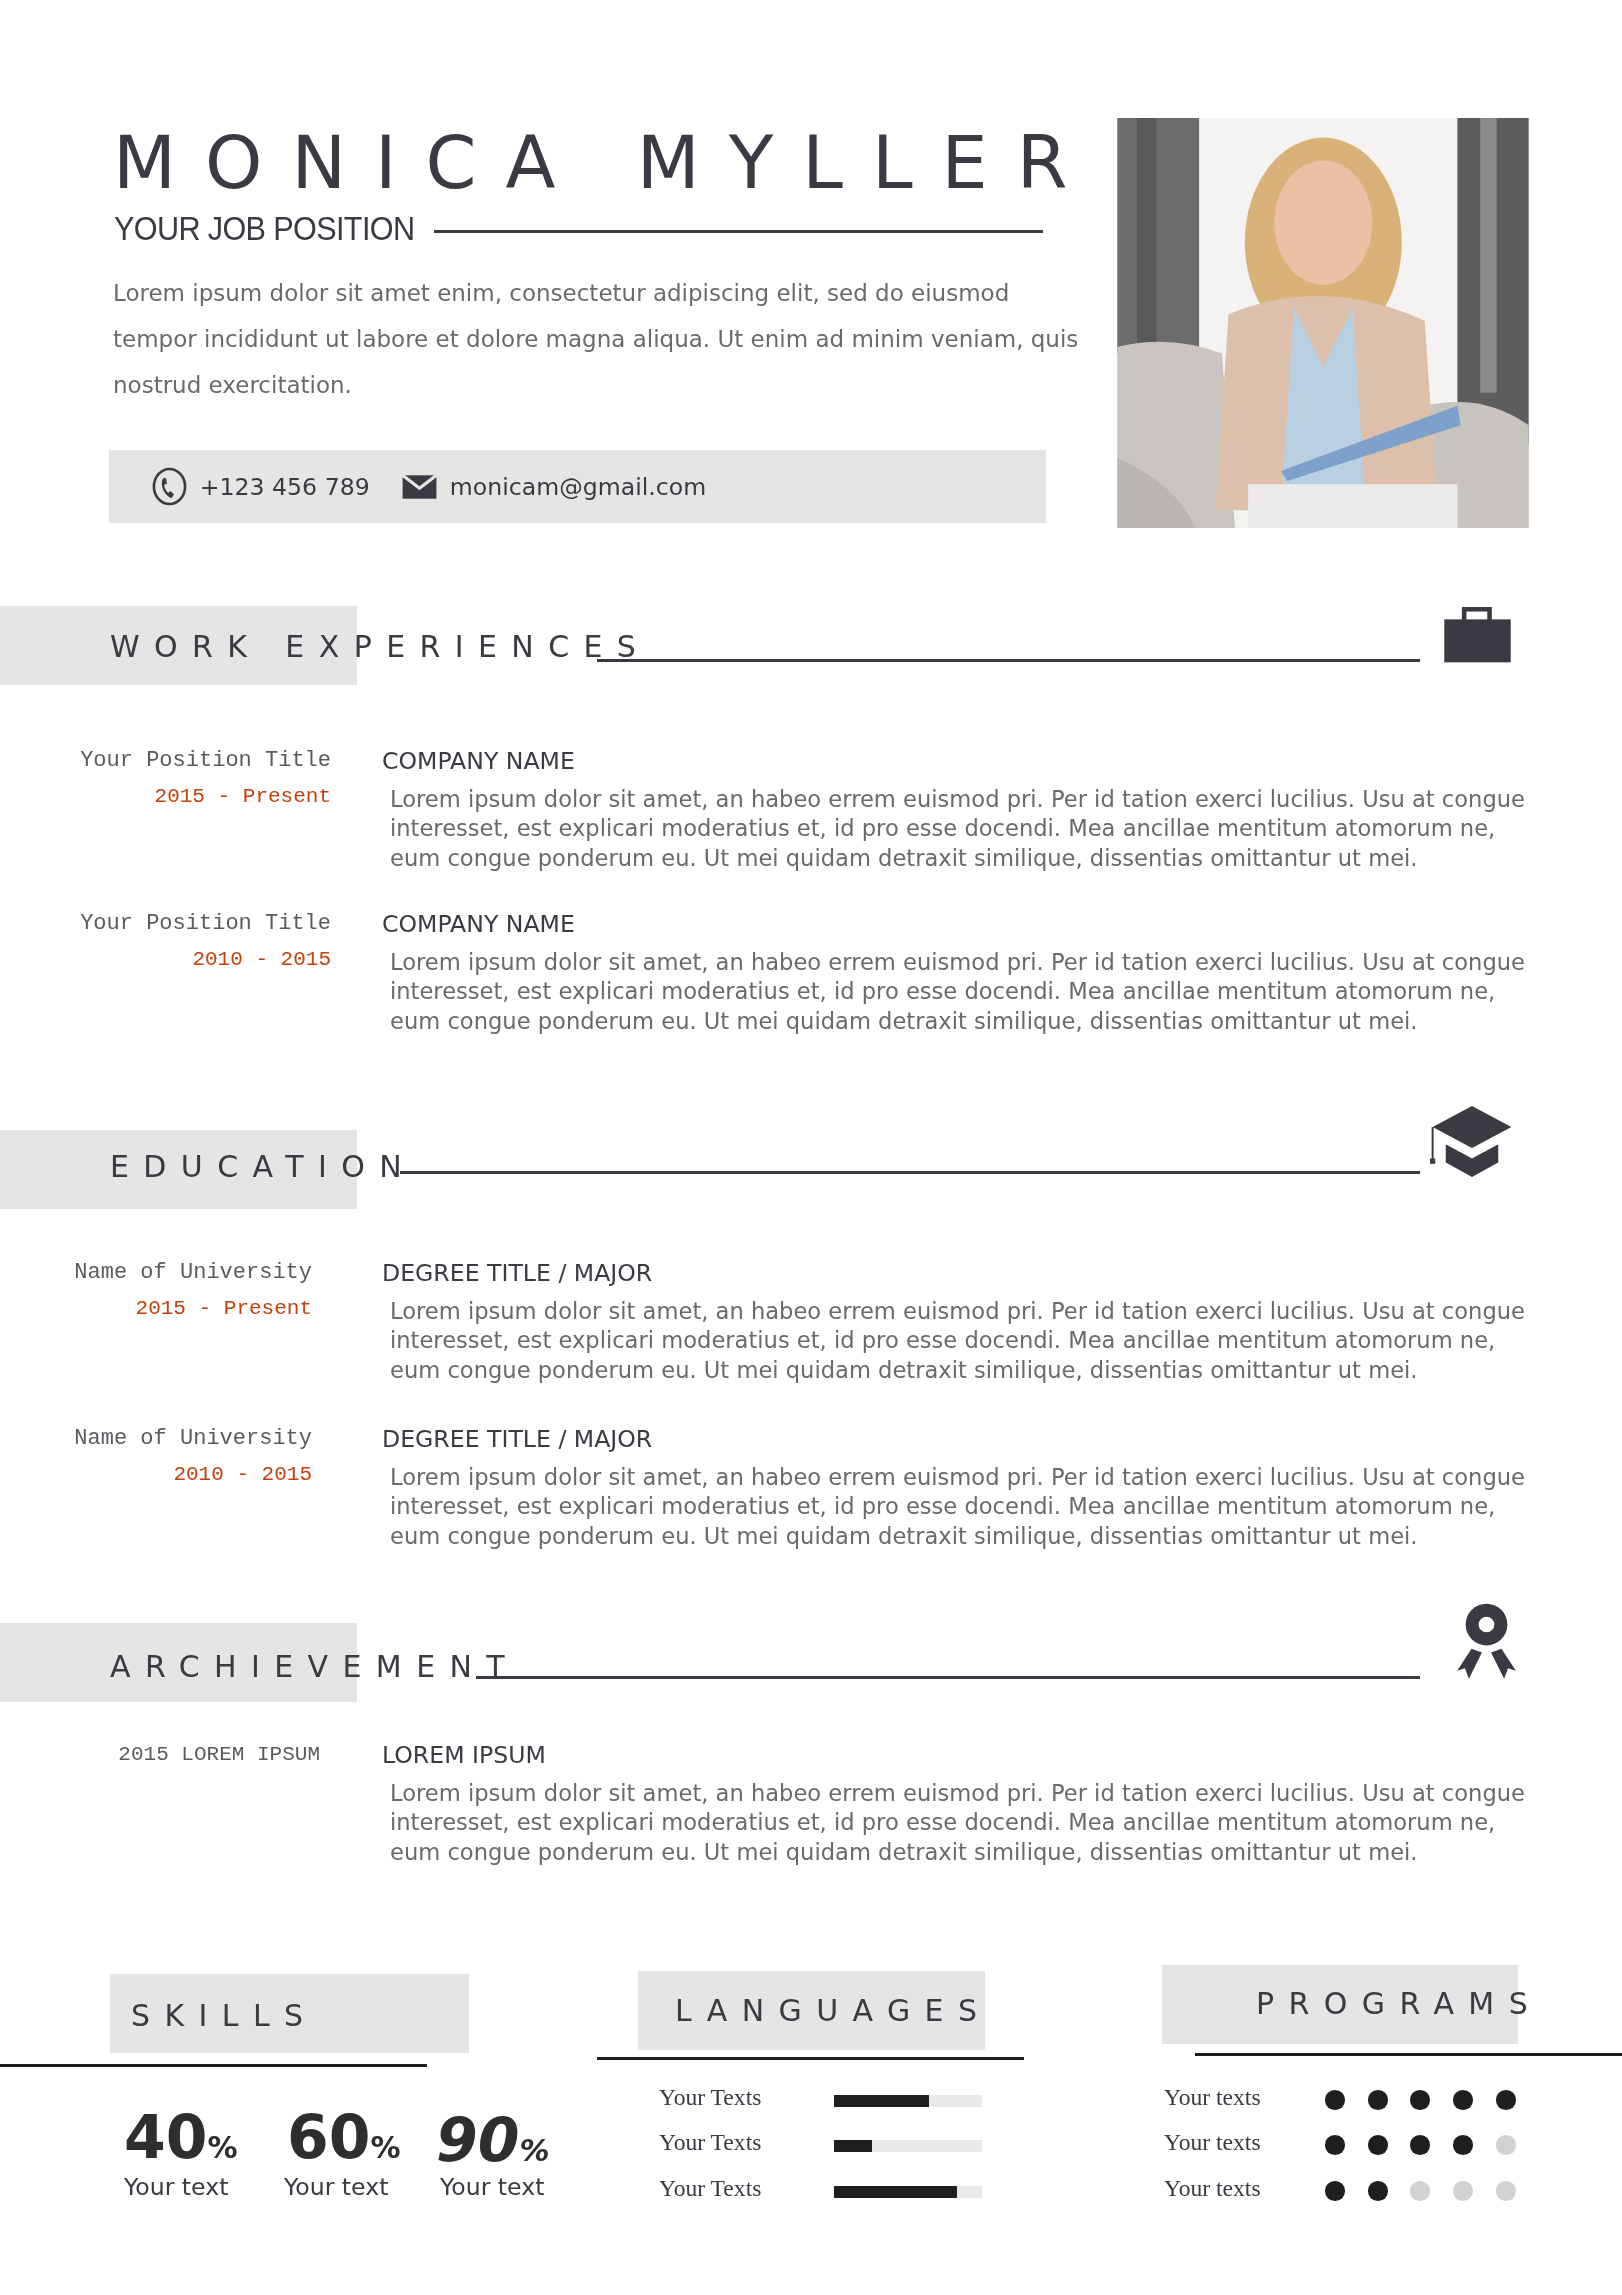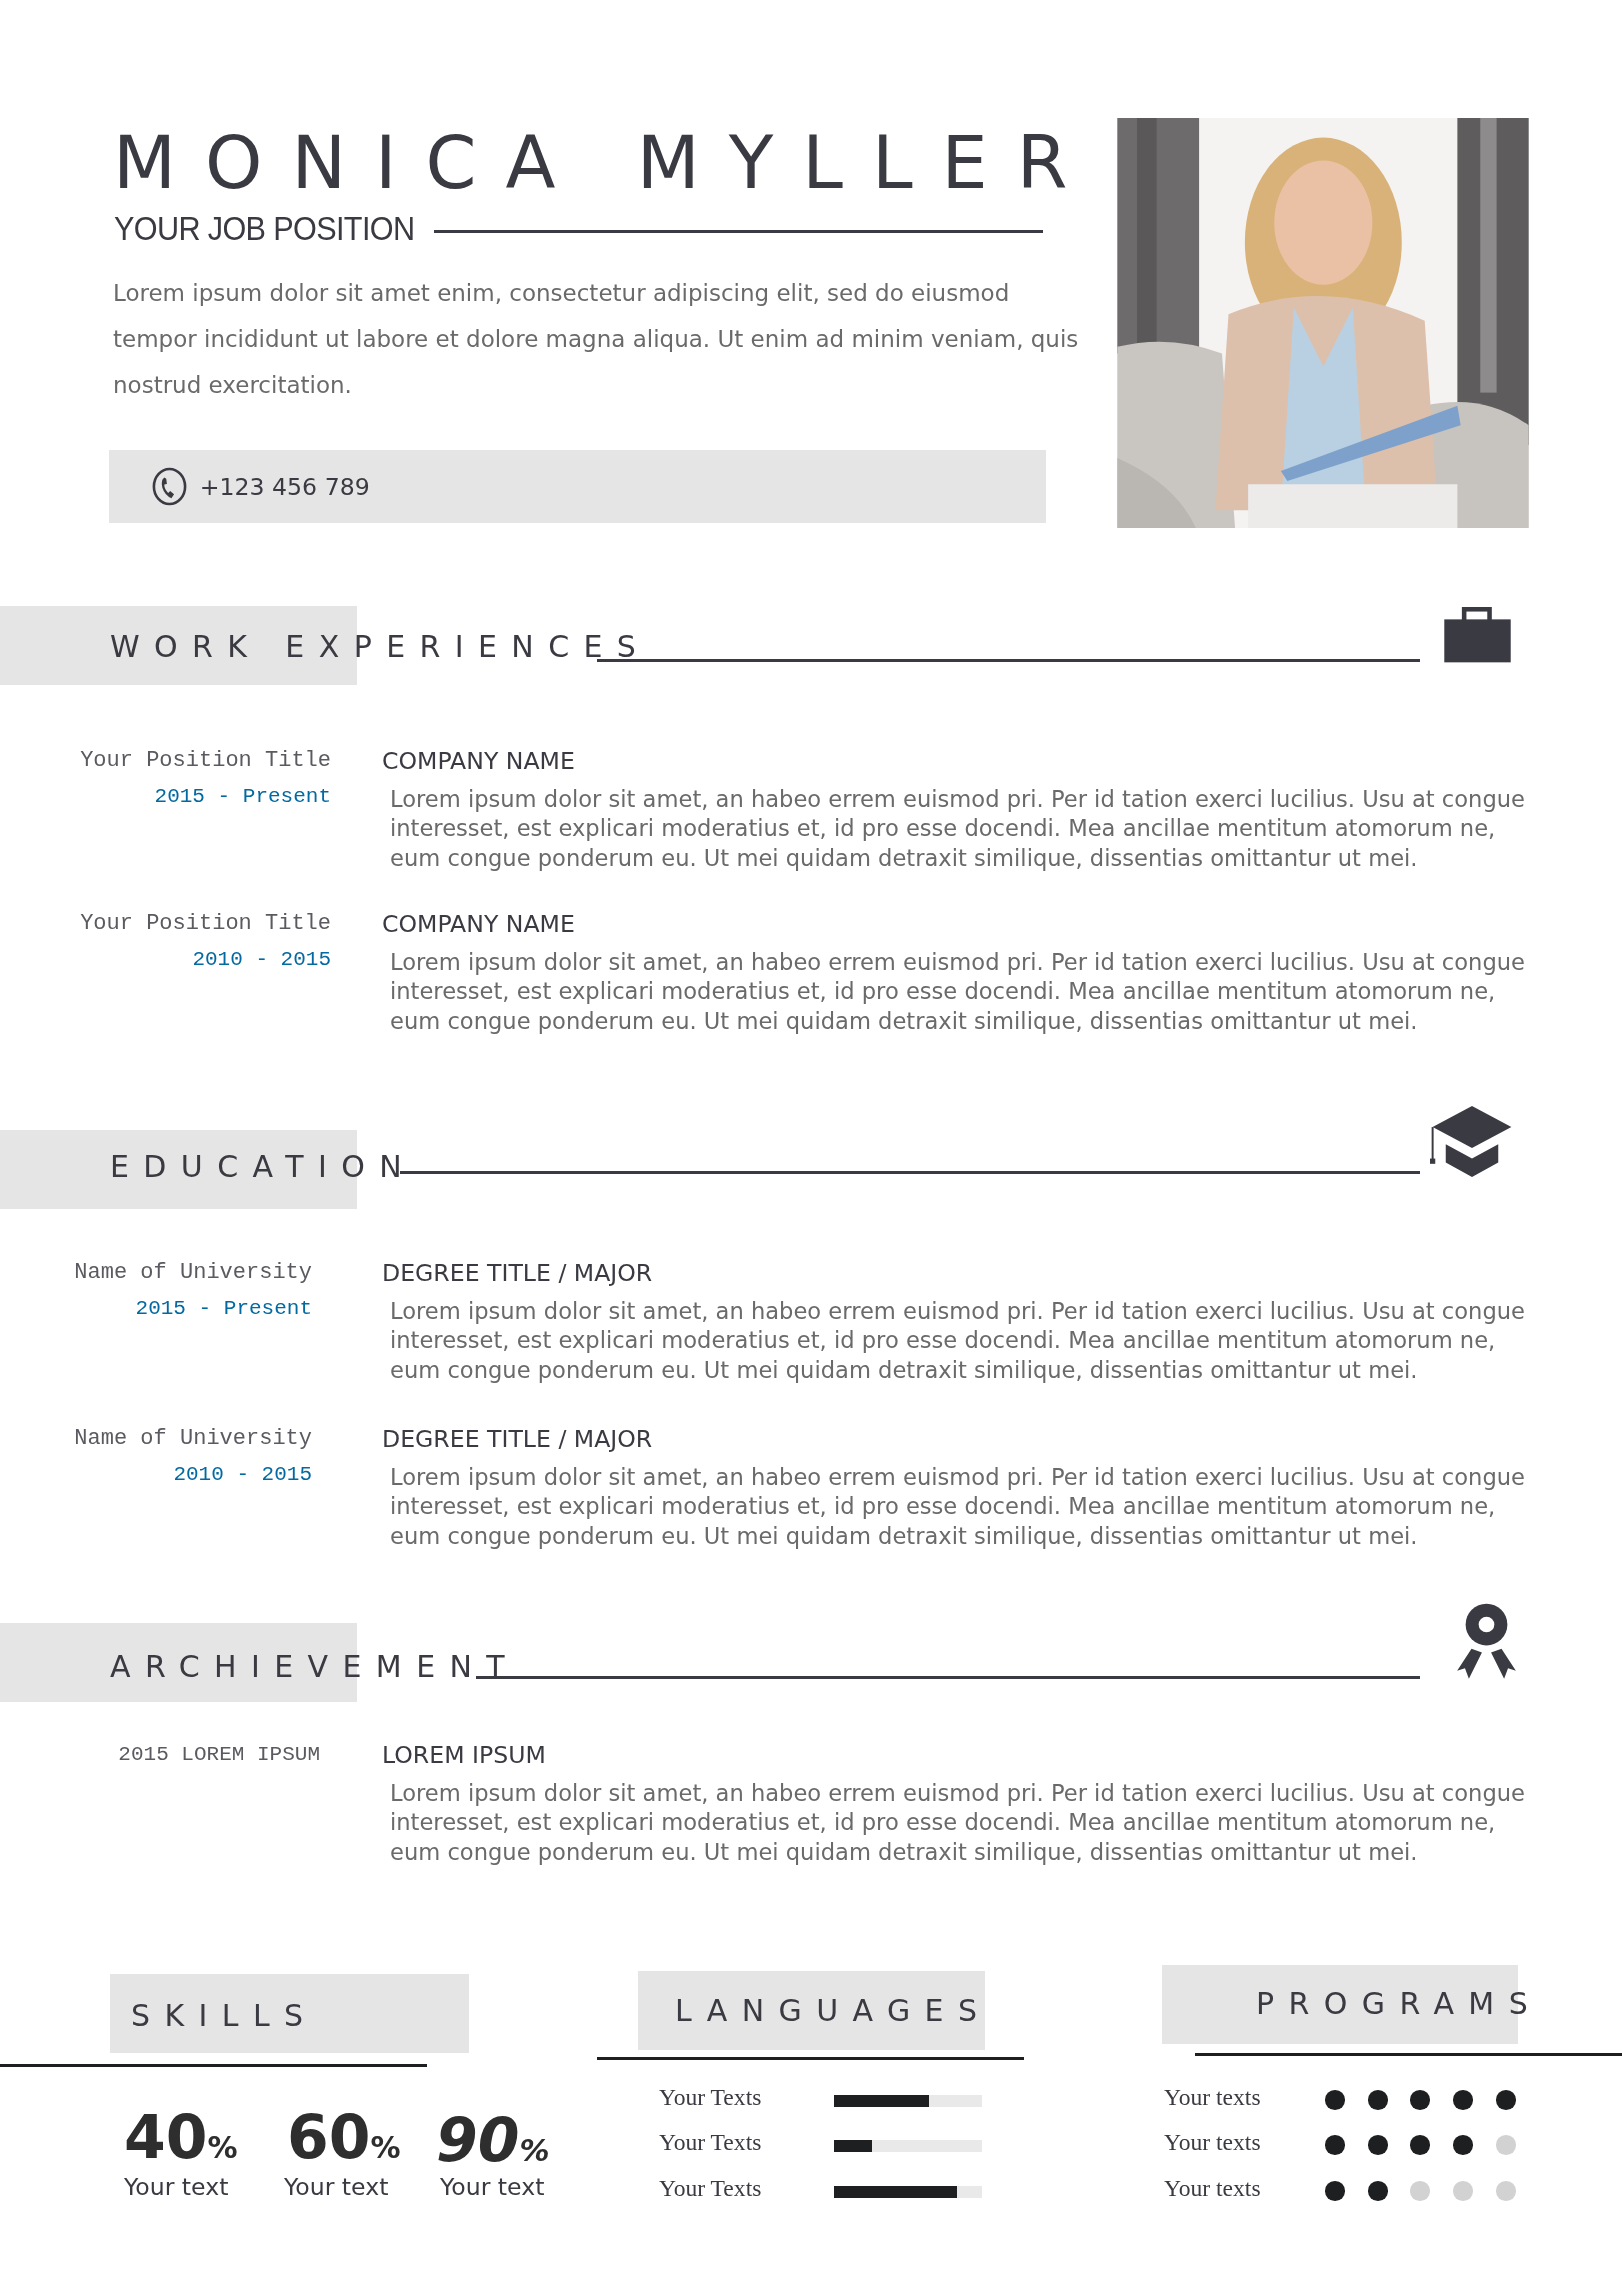--- a/index.html
+++ b/index.html
@@ -15,21 +15,21 @@
            line-height: 46px; color: #6a6a6a; }
   .contact-bar { left: 109px; top: 450px; width: 937px; height: 73px; background: #e5e5e5; }
   .contact-item { position: absolute; top: 0; height: 73px; display: flex; align-items: center; gap: 11.8px;
                   font-family: "DejaVu Sans", sans-serif; font-size: 23.6px; color: #3a3a42; white-space: nowrap; }
   .photo { left: 1117px; top: 118px; width: 412px; height: 410px; overflow: hidden; background: #d8d5d2; }
   .sec-box { background: #e5e5e5; }
   .sec-title { font-family: "DejaVu Sans", sans-serif; font-size: 30px; letter-spacing: 14.4px; color: #3a3a42;
                white-space: nowrap; line-height: 1; }
   .left-col { text-align: right; font-family: Liberation Mono, monospace; color: #5a5a60; font-size: 22px;
               line-height: 1; white-space: nowrap; font-weight: 300; }
-  .left-col .date { font-size: 21px; margin-top: 14.4px; color: #0369a1; }
+  .left-col .date { font-size: 21px; margin-top: 14.4px; color: #c2410c; }
   .entry-title { font-family: "DejaVu Sans", sans-serif; font-size: 23.6px; color: #3a3a42; line-height: 1; white-space: nowrap; }
   .entry-body { font-family: "DejaVu Sans", sans-serif; font-size: 22.6px; color: #6a6a6a; line-height: 29.4px; width: 1152px; margin-left: 8px; }
   .pct { font-family: "DejaVu Sans", sans-serif; font-weight: bold; font-size: 60px; color: #2e2e2e; line-height: 1; white-space: nowrap; }
   .pct small { font-size: 30px; }
   .pct-label { font-family: "DejaVu Sans", sans-serif; font-size: 23.6px; color: #3a3a42; white-space: nowrap; line-height: 1; }
   .row-label { font-family: Liberation Serif, serif; font-size: 23.6px; color: #3a3a42; white-space: nowrap; line-height: 1; }
   .bar-track { background: #e9e9e9; height: 11.8px; width: 148px; }
   .bar-fill { background: #1d1f20; height: 11.8px; }
   .dot { width: 19.6px; height: 19.6px; border-radius: 50%; position: absolute; }
   .dot.on { background: #1d1f20; }
@@ -43,20 +43,27 @@
 <div class="abs rule" style="left:434px; top:230px; width:609px;"></div>
 <div class="abs intro">Lorem ipsum dolor sit amet enim, consectetur adipiscing elit, sed do eiusmod tempor incididunt ut labore et dolore magna aliqua. Ut enim ad minim veniam, quis nostrud exercitation.</div>
 
 <div class="abs contact-bar">
   <div class="contact-item" style="left:42px;">
     <svg width="37" height="39" viewBox="0 0 56 60">
       <ellipse cx="28" cy="30" rx="24" ry="27" fill="none" stroke="#3a3a42" stroke-width="4"></ellipse>
       <path d="M20 16 q-6 4 -3 16 q4 12 14 16 l4 -6 l-6 -5 l-3 3 q-6 -6 -6 -13 l4 -1 l-1 -8 z" fill="#3a3a42"></path>
     </svg>
     <span>+123 456 789</span>
+  </div>
+  <div class="contact-item" style="left:292px;">
+    <svg width="37" height="26" viewBox="0 0 56 40">
+      <rect x="2" y="2" width="52" height="36" fill="#3a3a42"></rect>
+      <path d="M2 2 L28 22 L54 2" fill="none" stroke="#e5e5e5" stroke-width="5"></path>
+    </svg>
+    <span>monicam@gmail.com</span>
   </div>
 </div>
 
 <div class="abs photo">
   <svg width="412" height="410" viewBox="0 0 629 627">
     <rect width="629" height="627" fill="#f4f3f2"></rect>
     <rect x="0" y="0" width="125" height="360" fill="#6d6b6c"></rect>
     <rect x="30" y="0" width="30" height="360" fill="#5a5859"></rect>
     <rect x="520" y="0" width="109" height="500" fill="#5e5c5d"></rect>
     <rect x="555" y="0" width="25" height="420" fill="#8d8b8b"></rect>

